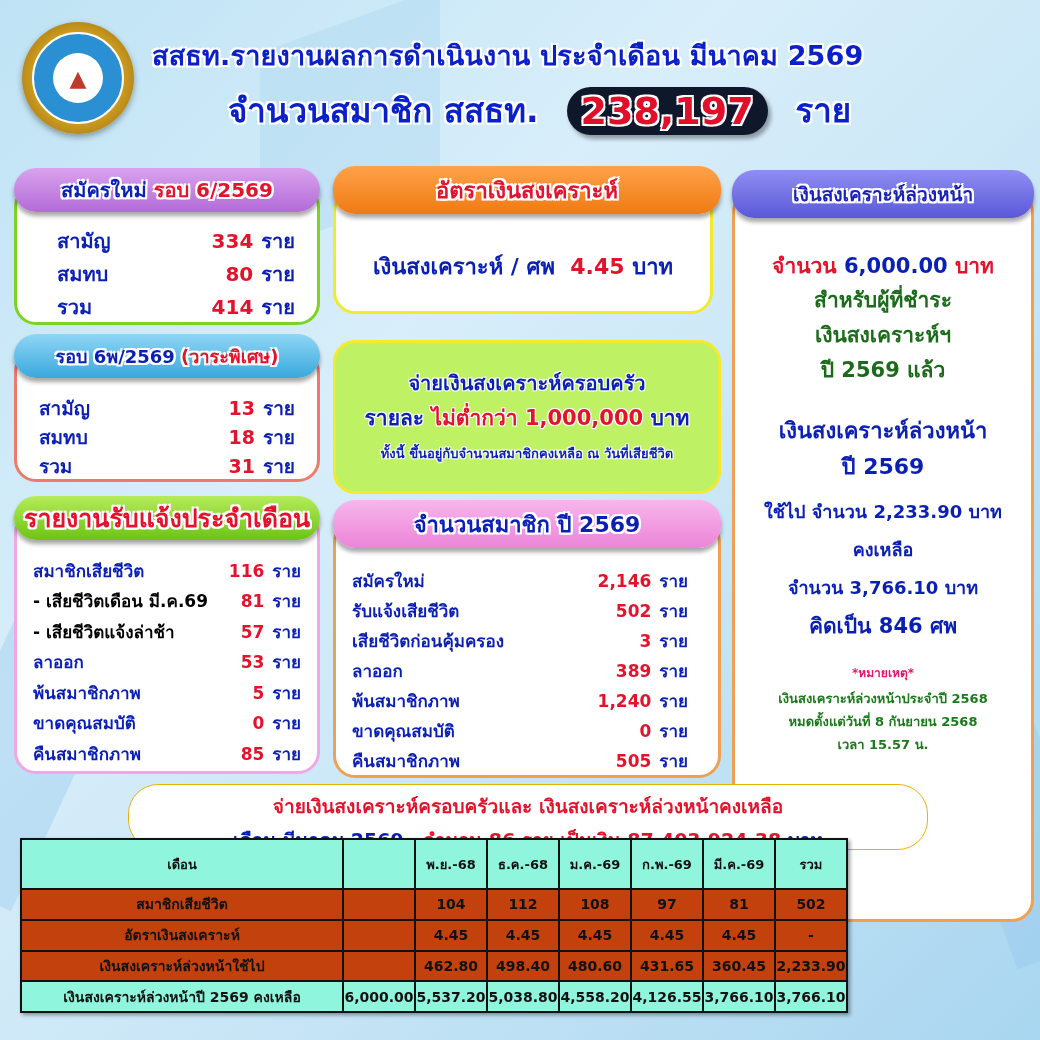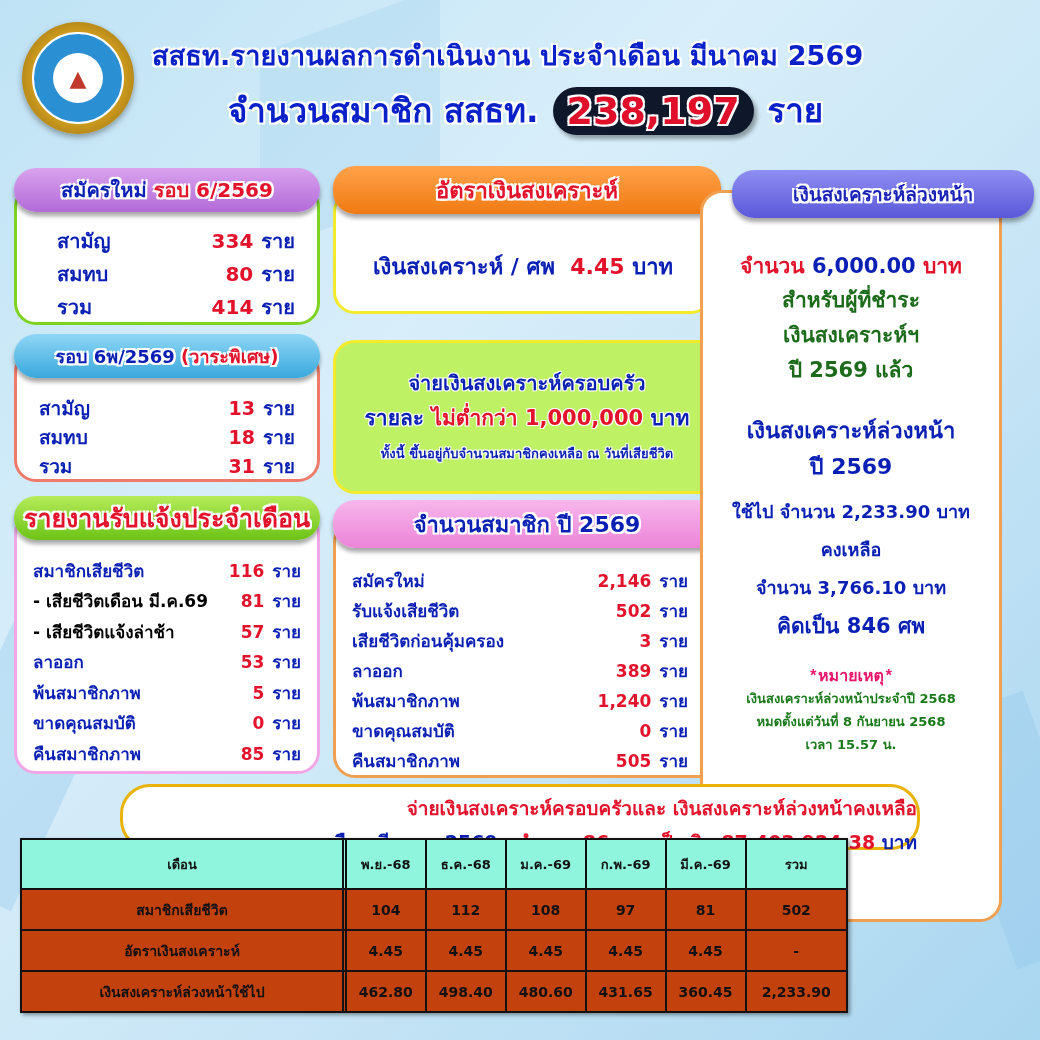--- a/index.html
+++ b/index.html
@@ -29,21 +29,21 @@
   .logo-core { width: 50px; height: 50px; border-radius: 50%; background: #fff;
     display: flex; align-items: center; justify-content: center; color: #c0392b; font-size: 22px; }
   .title1 {
     position: absolute; left: 152px; top: 34px; font-size: 27px; color: #0a20c8;
     text-shadow: 2px 2px 0 #fff, -2px -2px 0 #fff, 2px -2px 0 #fff, -2px 2px 0 #fff;
     white-space: nowrap; letter-spacing: 0.2px;
   }
   .title2 {
     position: absolute; left: 228px; top: 84px; font-size: 33px; color: #0a20c8;
     text-shadow: 2px 2px 0 #fff, -2px -2px 0 #fff, 2px -2px 0 #fff, -2px 2px 0 #fff;
-    white-space: nowrap; display: flex; align-items: center; gap: 14px;
+    white-space: nowrap; display: flex; align-items: center; gap: 28px;
   }
   .member-pill {
     background: #0f172a; color: #e0102b; border-radius: 26px; padding: 0 14px; height: 48px;
     display: inline-flex; align-items: center; font-size: 38px;
     box-shadow: 3px 4px 4px rgba(0,0,0,.35);
     text-shadow: 2px 2px 0 #fff, -2px -2px 0 #fff, 2px -2px 0 #fff, -2px 2px 0 #fff;
   }
 
   
   .card { position: absolute; background: #fff; border-radius: 22px; }
@@ -84,34 +84,34 @@
   .c5 .l2 { position: absolute; left: 0; right: 0; top: 58px; text-align: center; font-size: 21px; color: #0a1fb4; white-space: nowrap; }
   .c5 .l3 { position: absolute; left: 0; right: 0; top: 100px; text-align: center; font-size: 13px; color: #0a1fb4; white-space: nowrap; }
   .c5 .txt-shadow { text-shadow: 1px 1px 0 #fff, -1px -1px 0 #fff, 1px -1px 0 #fff, -1px 1px 0 #fff; }
 
   .c6 { left: 333px; top: 520px; width: 388px; height: 258px; border: 3px solid #f0a050; }
   .h6 { left: 333px; top: 500px; width: 388px; height: 48px; background: linear-gradient(#f7b6ec, #ec84d8); font-size: 22px; color: #0a1fb4; }
   .c6 .rows { position: absolute; left: 16px; right: 30px; top: 42px; }
   .c6 .row { height: 30px; font-size: 17px; }
 
   
-  .c7 { left: 700px; top: 190px; width: 302px; height: 732px; border: 3px solid #f0a050; }
+  .c7 { left: 732px; top: 190px; width: 302px; height: 732px; border: 3px solid #f0a050; }
   .h7 { left: 732px; top: 170px; width: 302px; height: 48px; background: linear-gradient(#8f8ef2, #5a58d8); font-size: 19px; color: #1a22b8; }
   .c7 .blk { position: absolute; left: 0; right: 0; text-align: center; white-space: nowrap; }
   .c7 .b1 { top: 56px; font-size: 21px; }
   .c7 .b2 { top: 90px; font-size: 21px; color: #1b6b1b; line-height: 35px; }
   .c7 .b3 { top: 220px; font-size: 22px; color: #0a1fb4; line-height: 36px; }
   .c7 .b4 { top: 300px; font-size: 18px; color: #0a1fb4; line-height: 38px; }
-  .c7 .note-h { top: 470px; font-size: 16px; color: #e8156b; font-family: Liberation Mono, monospace; }
+  .c7 .note-h { top: 470px; font-size: 12px; color: #e8156b; }
   .c7 .note { top: 494px; font-size: 13px; color: #1b7a1b; line-height: 23px; }
 
   
   .banner {
-    position: absolute; left: 120px; top: 784px; width: 800px; height: 66px; background: #fff;
-    border: 3px solid #eab308; border-radius: 30px; text-align: right;
+    position: absolute; left: 128px; top: 784px; width: 800px; height: 66px; background: #fff;
+    border: 1px solid #eab308; border-radius: 30px; text-align: center;
   }
   .banner .l1 { margin-top: 6px; font-size: 19px; color: #e3132c; white-space: nowrap; }
   .banner .l2 { margin-top: 4px; font-size: 19px; color: #0a1fb4; white-space: nowrap; }
 
   
   table.report {
     position: absolute; left: 20px; top: 838px; width: 828px; height: 175px;
     border-collapse: collapse; background: #c2410c; font-size: 14px; box-shadow: 2px 2px 4px rgba(0,0,0,.4);
   }
   table.report td, table.report th { border: 2px solid #111; text-align: center; color: #111; font-weight: bold; }
@@ -337,14 +337,24 @@
   <tr>
     <td class="first">เงินสงเคราะห์ล่วงหน้าใช้ไป</td>
     <td></td>
     <td>462.80</td>
     <td>498.40</td>
     <td>480.60</td>
     <td>431.65</td>
     <td>360.45</td>
     <td>2,233.90</td>
   </tr>
+  <tr class="total">
+    <td class="first">เงินสงเคราะห์ล่วงหน้าปี 2569 คงเหลือ</td>
+    <td>6,000.00</td>
+    <td>5,537.20</td>
+    <td>5,038.80</td>
+    <td>4,558.20</td>
+    <td>4,126.55</td>
+    <td>3,766.10</td>
+    <td>3,766.10</td>
+  </tr>
 </tbody>
   </table>
 
 </body></html>

